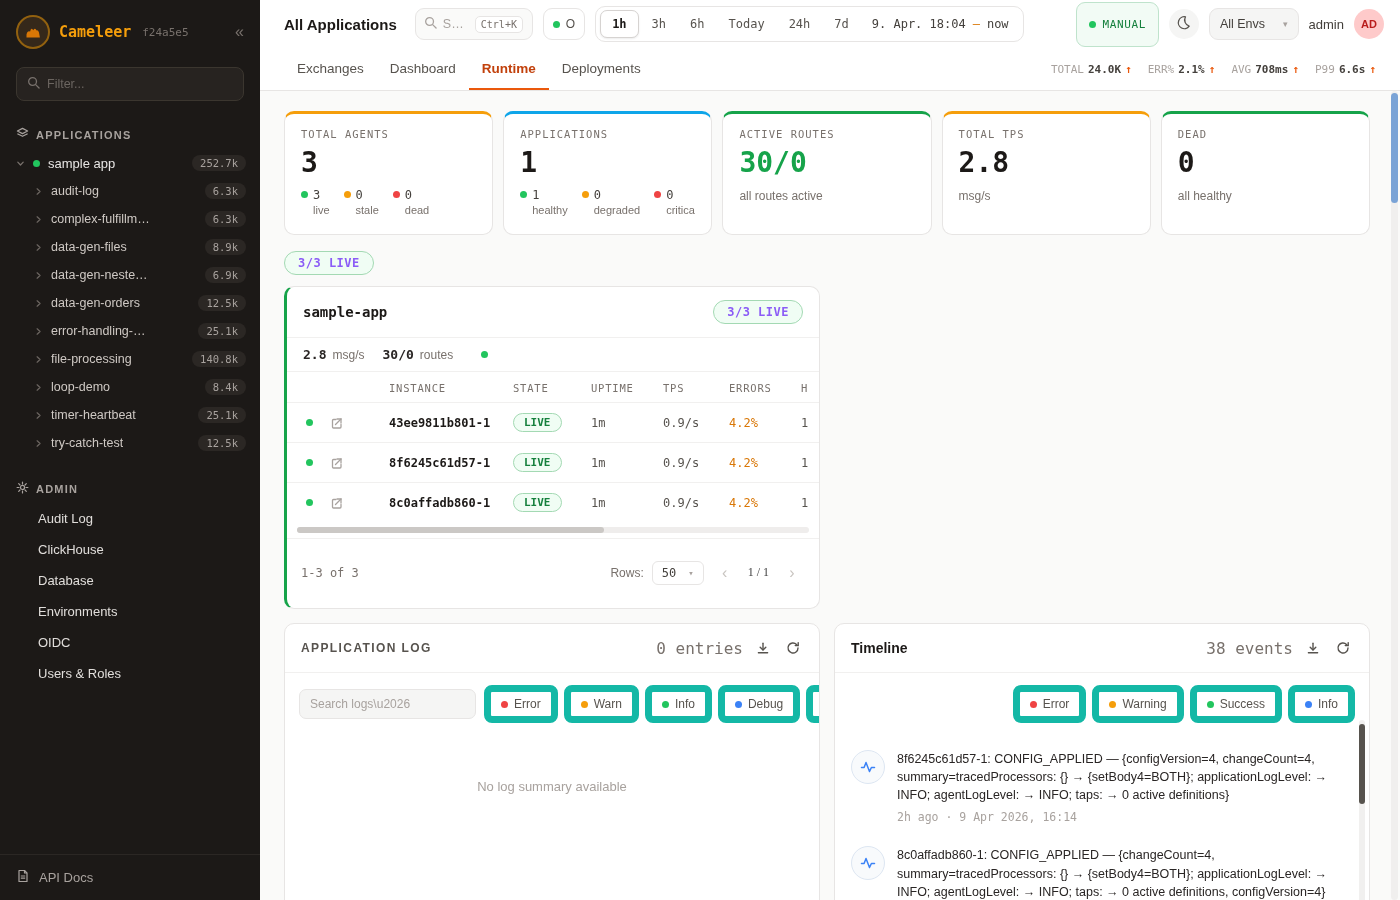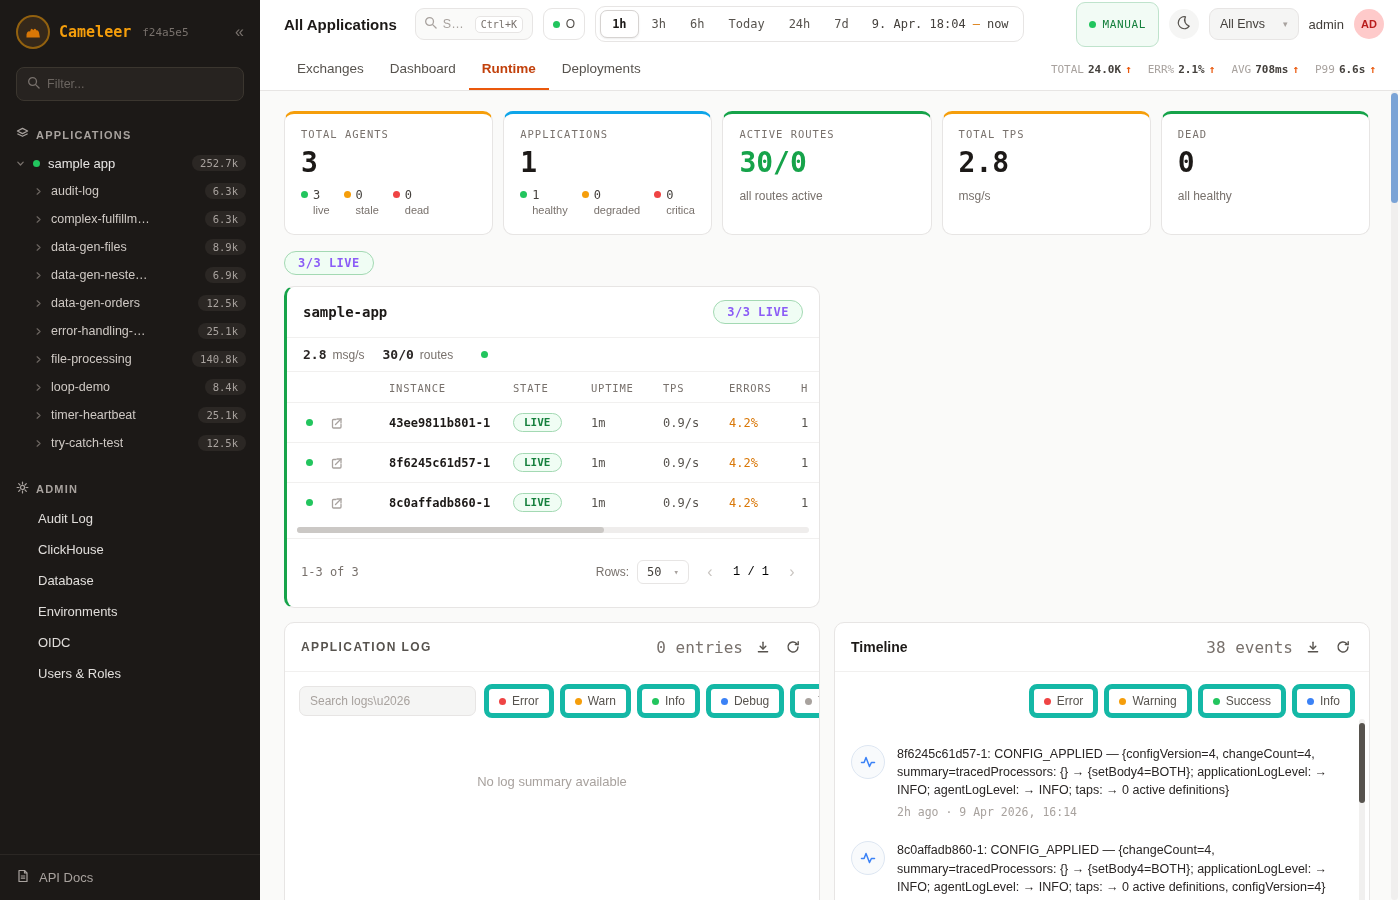--- a/index.html
+++ b/index.html
@@ -109,36 +109,36 @@
   .cell-mono { font-family:"DejaVu Sans Mono",monospace; font-size:12px; color:#57534e; }
   .cell-err { color:#d97706; }
   .h-scroll { height:6px; background:#efedec; border-radius:3px; margin:5px 10px; position:relative; }
   .h-thumb { position:absolute; left:0; top:0; height:6px; width:60%; background:#cbc8c5; border-radius:3px; }
   .ac-footer { display:flex; align-items:center; padding:10px 14px 12px; border-top:1px solid #f1f0ef; }
   .range-label { font-family:"DejaVu Sans Mono",monospace; font-size:12px; color:#78716c; }
   .rows-group { margin-left:auto; display:flex; align-items:center; gap:8px; }
   .rows-label { font-size:12px; color:#78716c; }
   .rows-select { border:1px solid #e7e5e4; border-radius:6px; background:#fff; display:flex; align-items:center; gap:12px; padding:4px 9px; font-family:"DejaVu Sans Mono",monospace; font-size:12px; color:#44403c; cursor:pointer;text-align:right; }
   .pg-btn { width:26px; height:26px; border:none; background:transparent; color:#c9c5c1; font-size:16px; border-radius:6px; cursor:pointer; }
-  .pg-num { font-family:Liberation Mono, monospace; font-size:12px; color:#000000; margin:16px 2px; }
+  .pg-num { font-family:Liberation Serif, serif; font-size:12px; color:#404040; margin:16px 2px; }
 
   
   .log-card { grid-column:1; grid-row:2; height:560px; }
   .timeline-card { grid-column:2; grid-row:2; height:560px; position:relative; }
   .bc-head { display:flex; align-items:center; gap:10px; padding:14px 16px; border-bottom:1px solid #f1f0ef; }
   .log-title { font-size:12px; font-weight:bold; letter-spacing:1.4px; color:#57534e; }
   .tl-title { font-size:14px; font-weight:bold; color:#1c1917; }
   .bc-count { margin-left:auto; font-family:"DejaVu Sans Mono",monospace; font-size:16px; color:#78716c; }
   .icon-btn { border:none; background:transparent; color:#57534e; cursor:pointer; display:flex; padding:3px; }
   .bc-controls { display:flex; align-items:center; gap:8px; padding:12px 14px; }
   .bc-search { height:30px; border:1px solid #e7e5e4; border-radius:7px; padding:0 10px; font-size:12px; color:#57534e; outline:none; width:196px; }
   .bc-search.gray { background:#f5f5f4; }
   .bc-search::placeholder { color:#a8a29e; }
   .chips { margin-left:auto; display:flex; gap:6px; }
-  .chip { display:flex; align-items:center; gap:6px; border:5px solid #14b8a6; border-radius:8px; background:#fff; padding:5px 10px; font-size:12px; color:#57534e; cursor:pointer; white-space:nowrap; }
+  .chip { display:flex; align-items:center; gap:6px; border:7px solid #14b8a6; border-radius:8px; background:#fff; padding:5px 10px; font-size:12px; color:#57534e; cursor:pointer; white-space:nowrap; }
   .log-empty { text-align:center; color:#a8a29e; font-size:13px; padding-top:44px; }
 
   .events { padding:4px 22px 10px 16px; }
   .event { display:flex; gap:12px; padding:11px 0; }
   .event-icon { width:34px; height:34px; border-radius:50%; border:1px solid #dde6f2; background:#f8fafc; display:flex; align-items:center; justify-content:center; flex:none; }
   .event-text { font-size:12.5px; line-height:1.45; color:#292524; word-break:break-word; }
   .event-time { font-family:"DejaVu Sans Mono",monospace; font-size:11.5px; color:#a8a29e; margin-top:6px; }
   .tl-scrollbar { position:absolute; right:4px; top:96px; width:6px; height:200px; background:#f1f0ef; border-radius:3px; }
   .tl-thumb { position:absolute; top:4px; width:6px; height:80px; background:#57534e; border-radius:3px; }
 </style>

